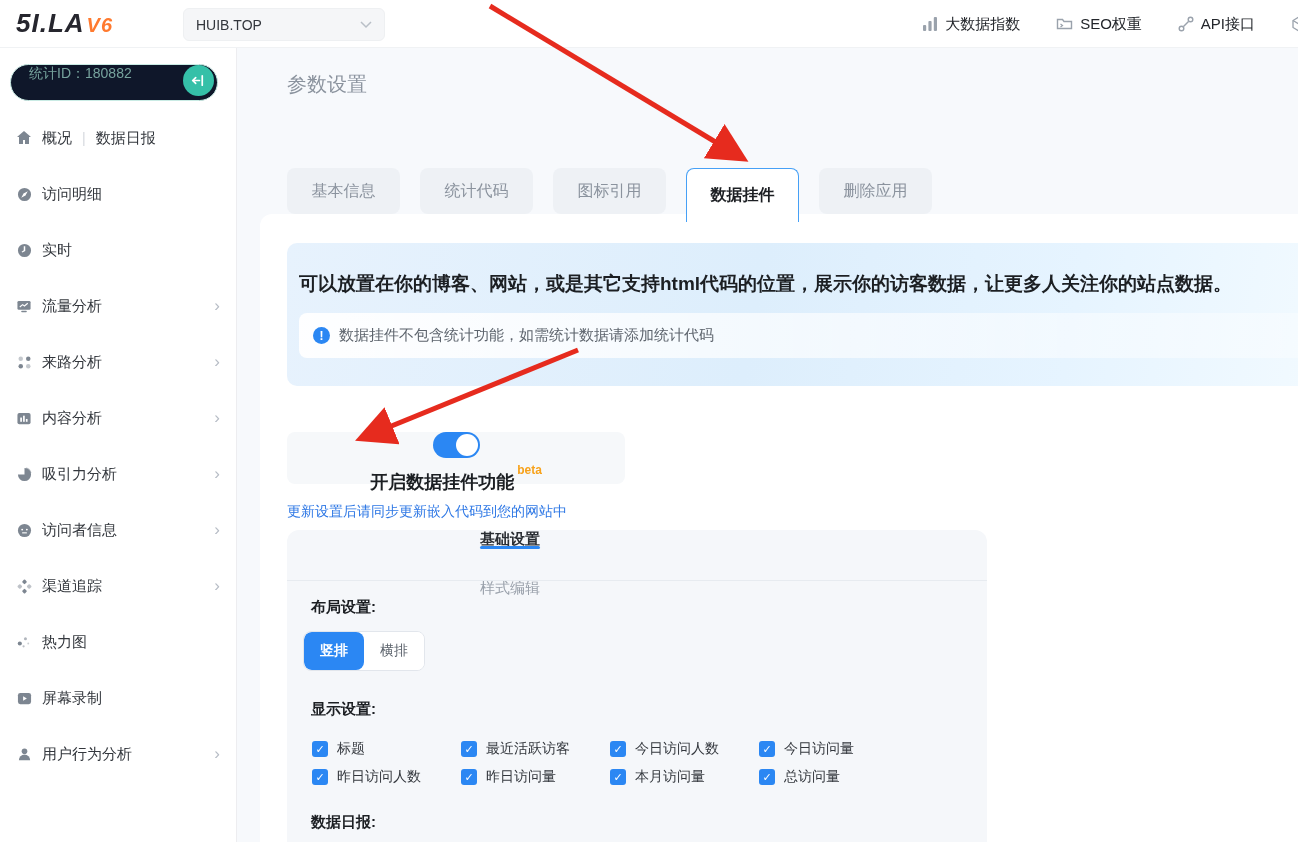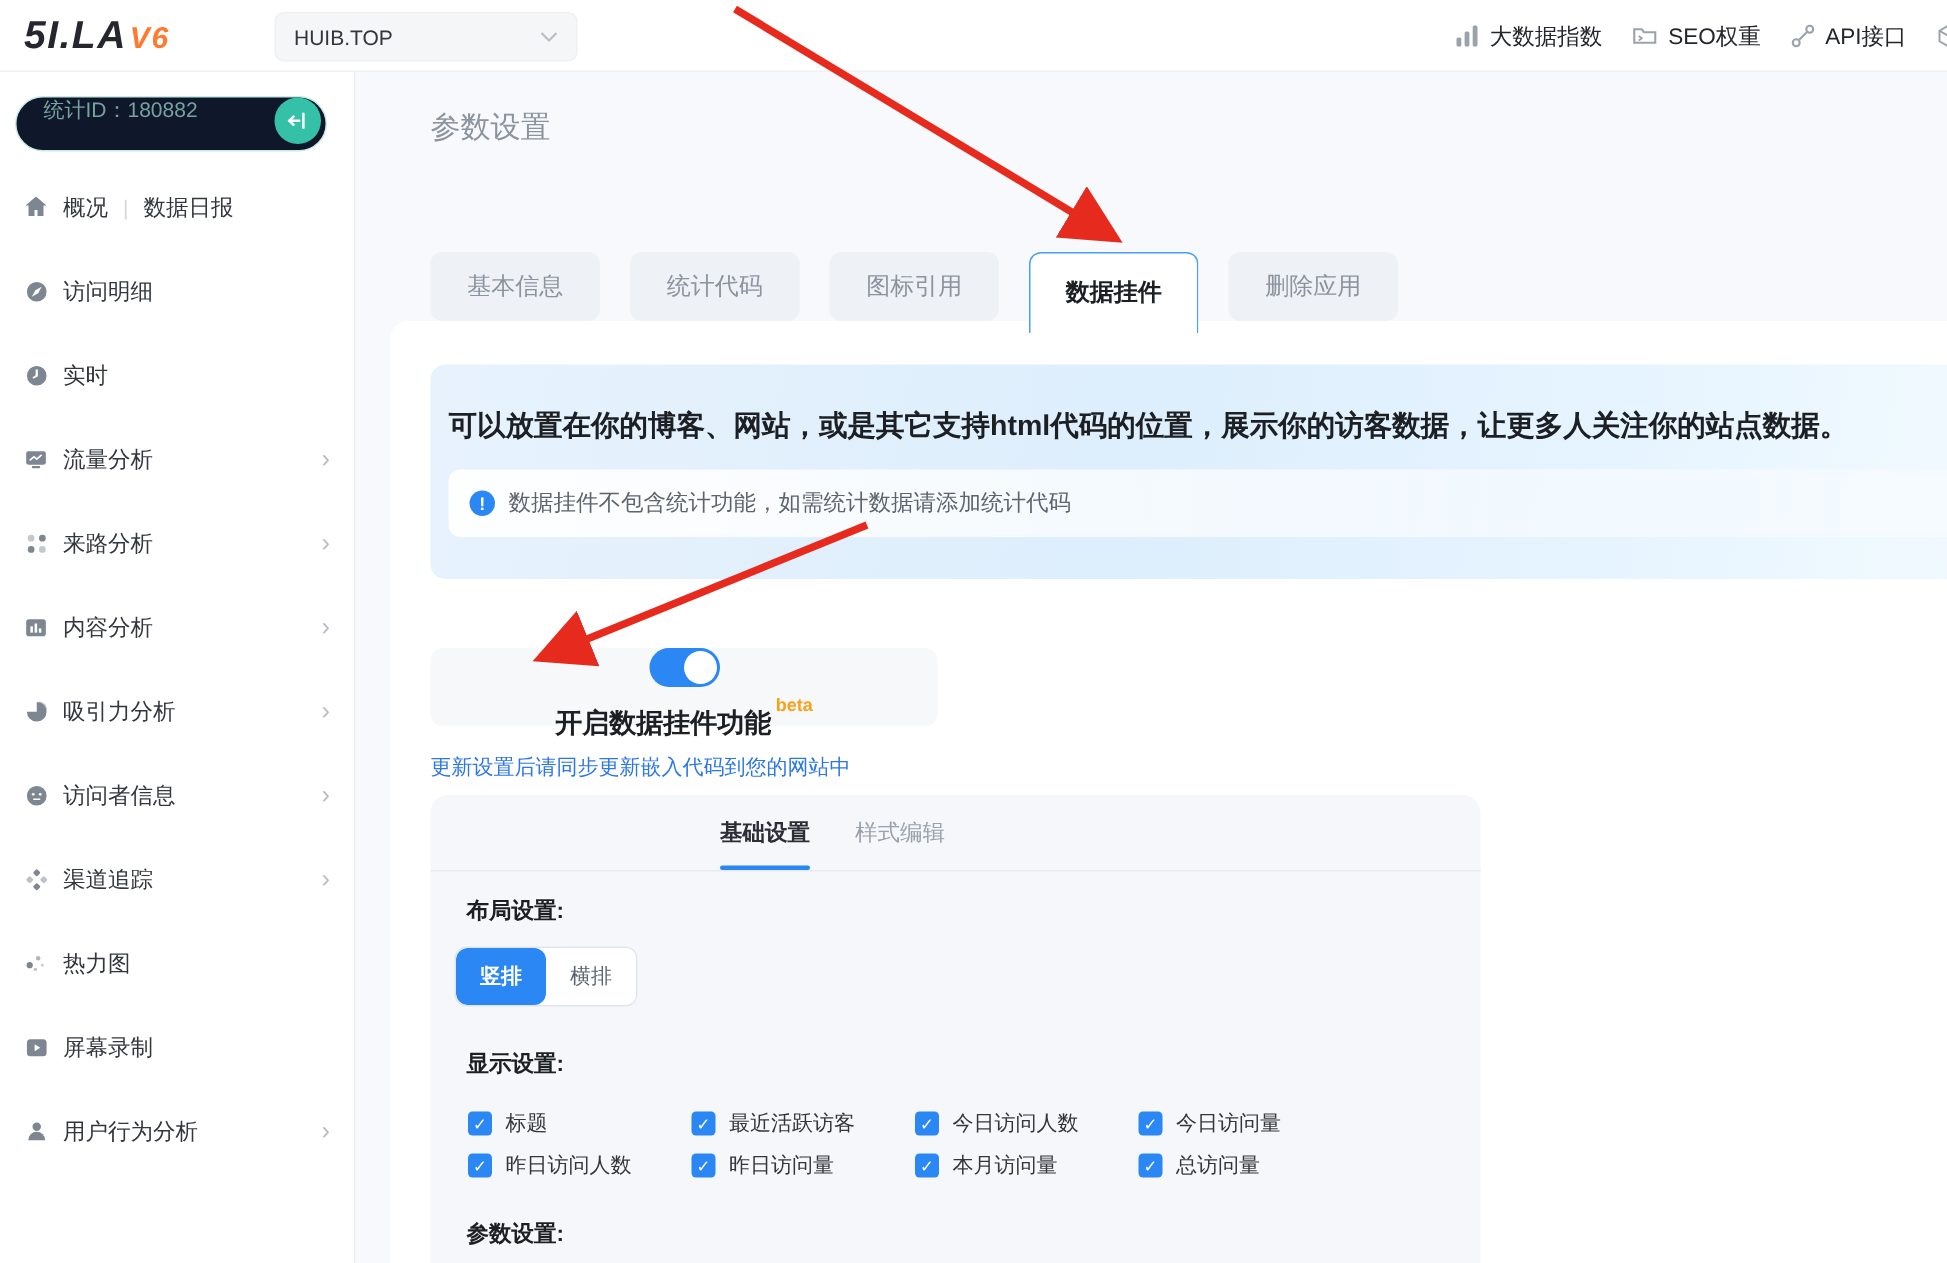--- a/index.html
+++ b/index.html
@@ -9,21 +9,21 @@
   
   #header { position:absolute; left:0; top:0; width:1298px; height:48px; background:#fff;
     border-bottom:1px solid #f0f2f4; z-index:20; overflow:hidden; }
   .logo { position:absolute; left:16px; top:8px; font-weight:bold; font-size:26px;
     letter-spacing:1px; color:#26262e; font-style:italic; }
   .logo .ver { color:#ff7a2f; font-size:20px; margin-left:2px;margin-top:40px; }
   .site-select { position:absolute; left:155px; top:8px; width:202px; height:33px;
     background:#f5f6f8; border:1px solid #eef0f2; border-radius:6px; display:flex; align-items:center;
     padding:0 12px; font-size:14px; color:#33373d; cursor:pointer;margin-left:28px; }
   .site-select .chev { margin-left:auto; color:#b9bfc7; }
-  #header-nav { position:absolute; right:0; top:0; height:48px; display:flex; align-items:center; gap:20px; padding-right:0; }
+  #header-nav { position:absolute; right:0; top:0; height:48px; display:flex; align-items:center; gap:36px; padding-right:0; }
   .nav-item { display:flex; align-items:center; gap:7px; font-size:15px; color:#23262b; cursor:pointer; white-space:nowrap; }
   .nav-item .ico { color:#9aa2ac; display:inline-flex; }
   .nav-item.partial { margin-right:-9px; color:#9aa2ac; }
 
   
   #sidebar { position:absolute; left:0; top:48px; width:237px; bottom:0; background:#fff;
     border-right:1px solid #ededf0; z-index:10; }
   .stat-pill { position:absolute; left:10px; top:16px; width:208px; height:37px; background:#0f172a;
     border:1px solid #c9ebe4; border-radius:19px; display:flex; align-items:flex-start; padding:0 3px 0 18px;
     font-size:14px; color:#76a39d; }
@@ -62,21 +62,21 @@
   .switch { width:47px; height:26px; border-radius:13px; background:#2b87f3; position:relative; cursor:pointer; flex:none; }
   .switch .knob { position:absolute; right:2px; top:2px; width:22px; height:22px; border-radius:50%; background:#fff; }
   .toggle-label { font-size:18px; font-weight:bold; color:#1c1f23; white-space:nowrap; }
   .beta { color:#f7a21b; font-size:12px; font-weight:bold; vertical-align:top; position:relative; top:-7px; margin-left:3px; }
 
   .sync-link { position:absolute; left:50px; top:455px; font-size:14px; color:#2d77e5; cursor:pointer; }
 
   
   .settings-card { position:absolute; left:50px; top:482px; width:700px; height:380px;
     background:#f5f7fa; border-radius:12px; }
-  .sub-tabs { position:absolute; left:193px; top:0; height:50px; display:flex; gap:30px; }
+  .sub-tabs { position:absolute; left:193px; top:0; height:50px; display:flex; gap:30px;flex-direction:column; }
   .sub-tab { height:50px; display:flex; align-items:center; font-size:15px; color:#9aa1ab; cursor:pointer; position:relative; }
   .sub-tab.active { color:#2b2f35; font-weight:bold; }
   .sub-tab.active::after { content:""; position:absolute; left:0; right:0; bottom:0; height:3px;
     background:#2b87f3; border-radius:2px; }
   .card-divider { position:absolute; left:0; right:0; top:50px; height:1px; background:#e7ebf0; }
   .sec-title { position:absolute; left:24px; font-size:15px; font-weight:bold; color:#1c1f23; }
   .sec-title.layout { top:68px; }
   .segmented { position:absolute; left:16px; top:101px; display:flex; height:40px; border:1px solid #e2e6ec;
     border-radius:8px; overflow:hidden; background:#fff; }
   .seg { min-width:60px; padding:0 14px; display:flex; align-items:center; justify-content:center;
@@ -358,21 +358,21 @@
         </label>
         <label class="check-item">
           <span class="checkbox">✓</span>
           <span>本月访问量</span>
         </label>
         <label class="check-item">
           <span class="checkbox">✓</span>
           <span>总访问量</span>
         </label>
       </div>
-    <div class="sec-title badge">参数设置:</div>
+    <div class="sec-title badge">数据日报:</div>
   </div>
 </div>
 
 <svg id="arrows" width="1298" height="842">
   <defs>
     <marker id="ah" markerWidth="9" markerHeight="9" refX="6.5" refY="4" orient="auto">
       <path d="M0 0L8 4L0 8z" fill="#e62b1e"></path>
     </marker>
   </defs>
   <line x1="490" y1="6" x2="742" y2="158" stroke="#e62b1e" stroke-width="5" marker-end="url(#ah)"></line>

